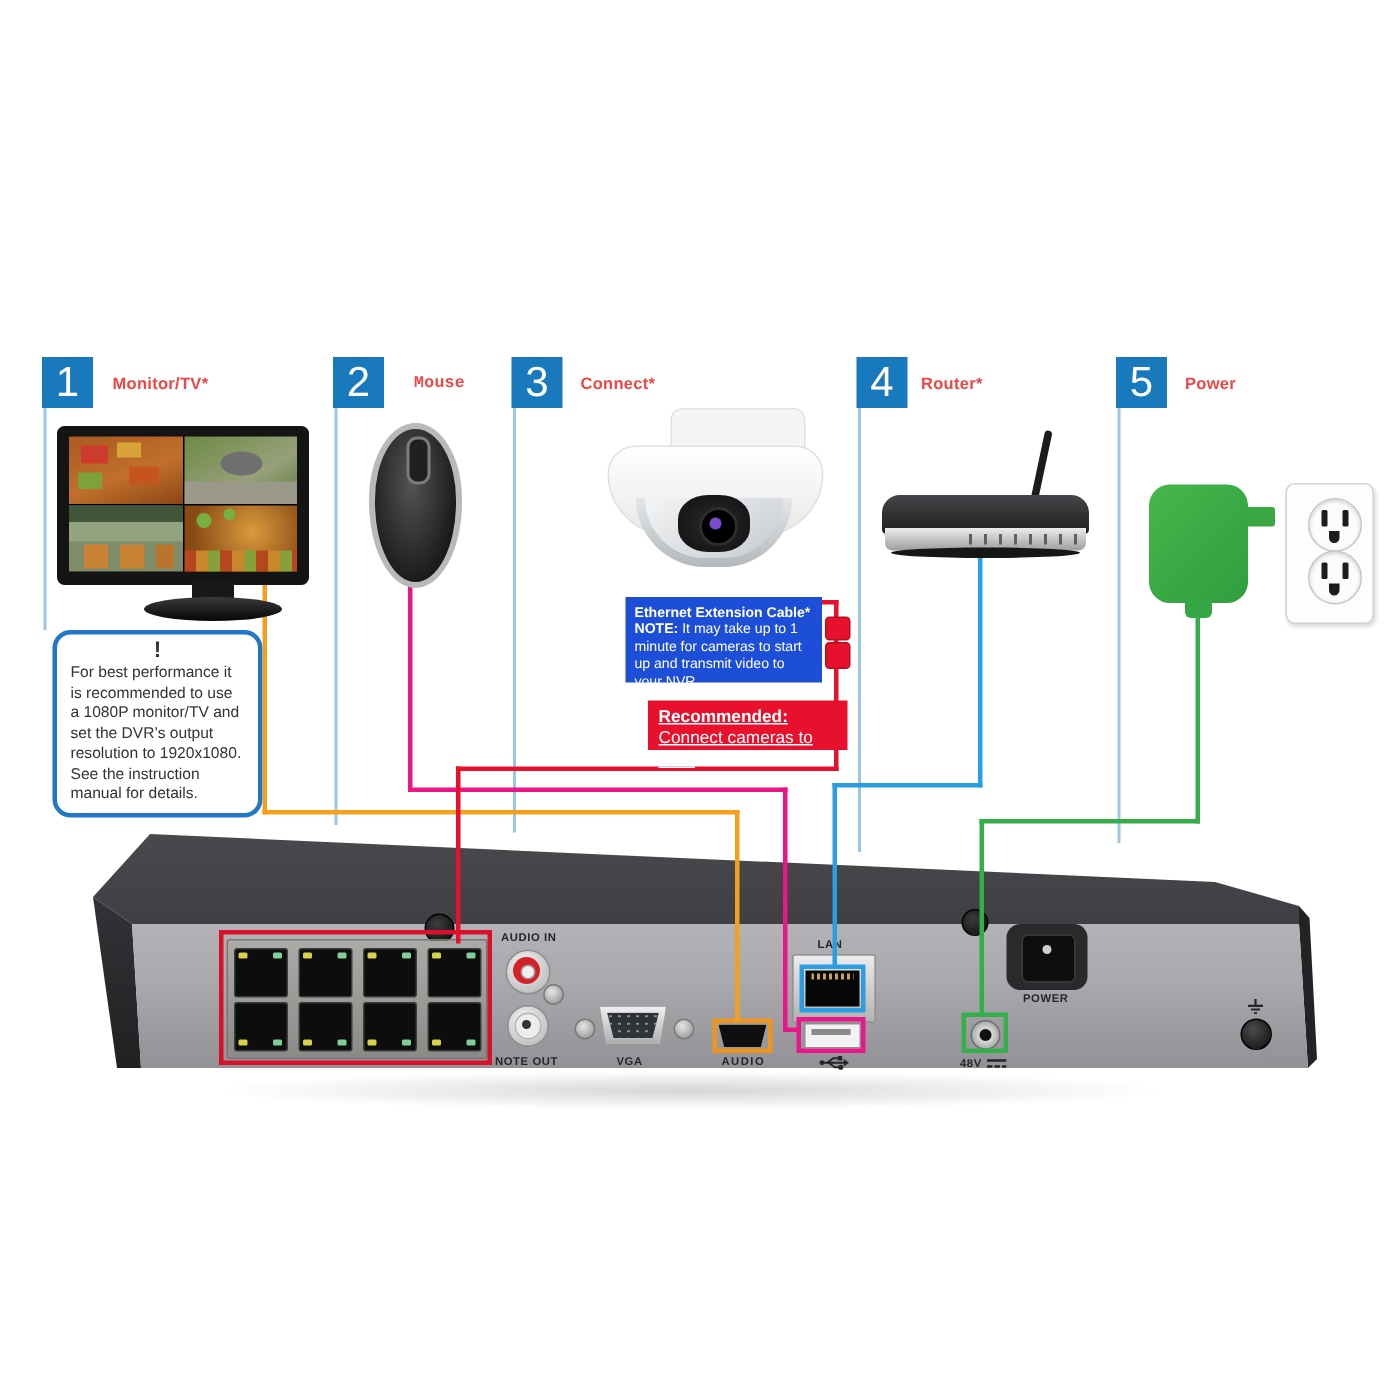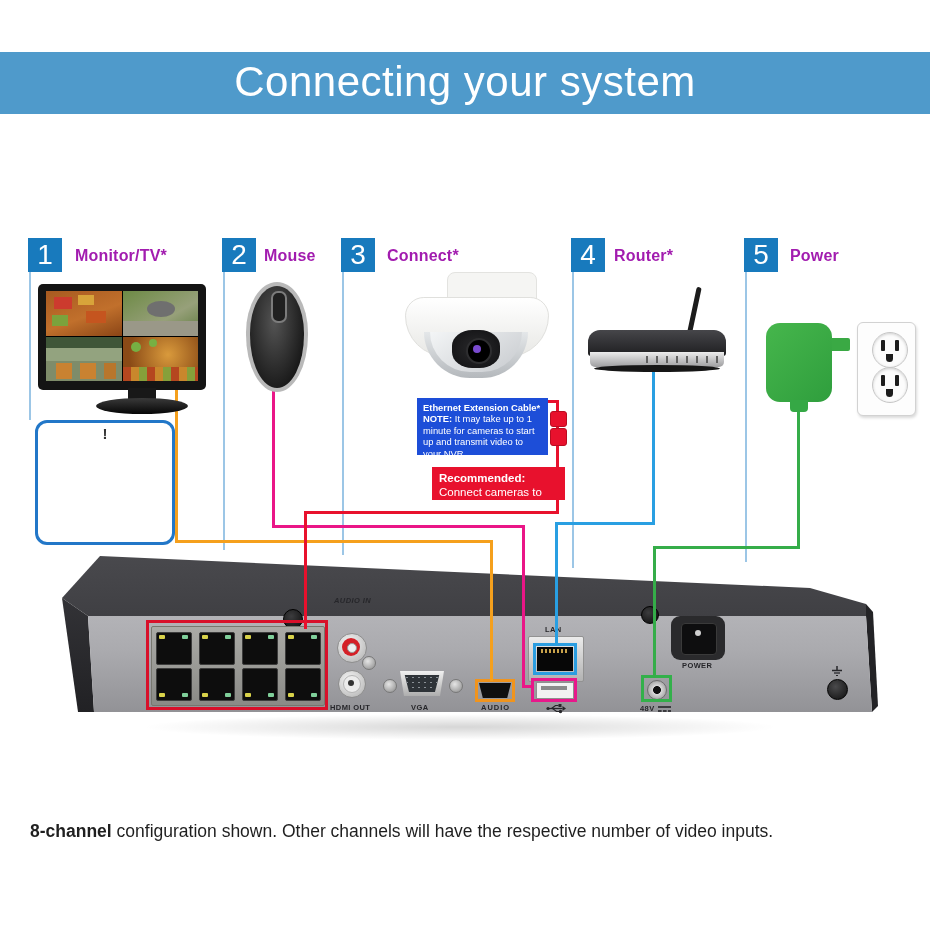--- a/index.html
+++ b/index.html
@@ -7,21 +7,21 @@
           font-family:"Liberation Sans",sans-serif;}
   .abs{position:absolute;}
 
   
   .header{left:0;top:52px;width:930px;height:62px;background:#4f9acb;color:#fff;
           font-size:42px;text-align:center;line-height:60px;letter-spacing:0.5px;}
 
   
   .stepbox{width:34px;height:34px;background:#187abd;color:#fff;text-align:center;
            line-height:34px;font-size:28px;}
-  .steplabel{font-size:16px;font-weight:bold;color:#a21caf;letter-spacing:0.2px;line-height:18px;}
+  .steplabel{font-size:11px;font-weight:bold;color:#ef4444;letter-spacing:0.2px;line-height:18px;}
   .tline{width:2px;background:#9cc6e6;}
 
   
   .cable{position:absolute;}
   .connector{position:absolute;background:#e8112d;border:1px solid #b80d22;border-radius:3px;}
 
   
   .mon-frame{left:38px;top:284px;width:168px;height:106px;background:#141414;border-radius:5px;}
   .mon-screen{left:46px;top:291px;width:152px;height:90px;display:grid;
               grid-template-columns:1fr 1fr;grid-template-rows:1fr 1fr;gap:1px;background:#000;}
@@ -82,21 +82,21 @@
   .slot{position:absolute;width:4px;height:11px;background:#1d1d1d;border-radius:1px;}
   .ghole{position:absolute;width:7px;height:8px;background:#1d1d1d;border-radius:0 0 4px 4px;}
 
   
   .bluenote{left:35px;top:420px;width:140px;height:125px;background:#fff;border:3px solid #2277c8;
             border-radius:12px;box-sizing:border-box;padding:3px 9px;color:#333;}
   .bluenote .bang{text-align:center;font-size:15px;font-weight:bold;line-height:16px;}
   .bluenote .body{font-size:10.4px;line-height:1.3;}
   .rednote{background:#e8112d;color:#fff;box-sizing:border-box;}
   .rednote1{left:417px;top:398px;width:131px;height:57px;padding:4px 6px;font-size:9.4px;line-height:1.22;}
-  .rednote2{left:432px;top:467px;width:133px;height:33px;padding:4px 7px;font-size:11.5px;line-height:1.25;}
+  .rednote2{left:432px;top:467px;width:133px;height:33px;padding:4px 7px;font-size:11.5px;line-height:1.25;text-decoration:underline;}
   .b{font-weight:bold;}
 
   
   .nvr-top{left:60px;top:550px;width:820px;height:170px;
            background:linear-gradient(180deg,#4a4a4e,#2f2f33);
            clip-path:polygon(40px 6px,750px 38px,806px 54px,806px 66px,28px 66px,2px 48px);}
   .nvr-front{left:60px;top:550px;width:820px;height:170px;
              background:linear-gradient(180deg,#c3c3c7,#aaaaae 60%,#8f8f93);
              clip-path:polygon(28px 66px,806px 66px,812px 162px,34px 162px);}
   .nvr-right{left:60px;top:550px;width:820px;height:170px;background:#232326;
@@ -151,41 +151,41 @@
              background:radial-gradient(circle at 40% 35%,#4a4a4c,#0f0f0f);border:1px solid #000;}
 
   
   .footer{left:30px;top:816px;width:880px;color:#1f1f1f;font-size:17.5px;line-height:1.72;}
 </style>
 </head>
 <body>
 
 <div id="canvas">
 
-  <div class="abs header" style="background-color: rgb(79, 154, 203);">Connecting your system</div>
 
   <div class="abs tline" style="left: 29px; top: 272px; height: 148px; background-color: rgb(156, 198, 230);"></div>
   <div class="abs tline" style="left: 223px; top: 272px; height: 278px; background-color: rgb(156, 198, 230);"></div>
   <div class="abs tline" style="left: 342px; top: 272px; height: 283px; background-color: rgb(156, 198, 230);"></div>
   <div class="abs tline" style="left: 572px; top: 272px; height: 296px; background-color: rgb(156, 198, 230);"></div>
   <div class="abs tline" style="left: 745px; top: 272px; height: 290px; background-color: rgb(156, 198, 230);"></div>
 
   <div class="abs stepbox" style="left: 28px; top: 238px; background-color: rgb(24, 122, 189);">1</div>
   <div class="abs steplabel" style="left:75px;top:247px;">Monitor/TV*</div>
   <div class="abs stepbox" style="left: 222px; top: 238px; background-color: rgb(24, 122, 189);">2</div>
-  <div class="abs steplabel" style="left:264px;top:247px;">Mouse</div>
+  <div class="abs steplabel" style="left:276px;top:247px;font-family:Liberation Mono, monospace;">Mouse</div>
   <div class="abs stepbox" style="left: 341px; top: 238px; background-color: rgb(24, 122, 189);">3</div>
   <div class="abs steplabel" style="left:387px;top:247px;">Connect*</div>
   <div class="abs stepbox" style="left: 571px; top: 238px; background-color: rgb(24, 122, 189);">4</div>
   <div class="abs steplabel" style="left:614px;top:247px;">Router*</div>
   <div class="abs stepbox" style="left: 744px; top: 238px; background-color: rgb(24, 122, 189);">5</div>
   <div class="abs steplabel" style="left:790px;top:247px;">Power</div>
 
   <div class="abs bluenote">
     <div class="bang">!</div>
+    <div class="body">For best performance it is recommended to use a 1080P monitor/TV and set the DVR’s output resolution to 1920x1080. See the instruction manual for details.</div>
   </div>
 
   <div class="abs nvr-shadow"></div>
   <div class="abs nvr-top"></div>
   <div class="abs nvr-left"></div>
   <div class="abs nvr-right"></div>
   <div class="abs nvr-front"></div>
   <div class="abs screw-top" style="left:283px;top:609px;width:18px;height:18px;"></div>
   <div class="abs screw-top" style="left:641px;top:606px;width:16px;height:16px;"></div>
 
@@ -217,31 +217,31 @@
   <div class="abs eport" style="left:242px;top:668px;">
       <span class="led ledy" style="left:2px;top:24px;"></span>
       <span class="led ledg" style="left:25px;top:24px;"></span>
     </div>
   <div class="abs eport" style="left:285px;top:668px;">
       <span class="led ledy" style="left:2px;top:24px;"></span>
       <span class="led ledg" style="left:25px;top:24px;"></span>
     </div>
   <div class="abs eth-outline"></div>
 
-  <div class="abs plabel" style="left:334px;top:596px;font-style:italic;">AUDIO IN</div>
+  <div class="abs plabel" style="left:334px;top:620px;">AUDIO IN</div>
   <div class="abs rca-outer" style="left:337px;top:633px;width:28px;height:28px;">
     <span class="rca-ring" style="left:4px;top:4px;width:18px;height:18px;background:#d42027;"></span>
     <span class="rca-ring" style="left:9px;top:9px;width:8px;height:8px;background:#efefef;border:1px solid #999;"></span>
   </div>
   <div class="abs screw" style="left:362px;top:656px;width:12px;height:12px;"></div>
   <div class="abs rca-outer" style="left:338px;top:670px;width:26px;height:26px;">
     <span class="rca-ring" style="left:4px;top:4px;width:16px;height:16px;background:#ececec;border:1px solid #b5b5b5;"></span>
     <span class="rca-ring" style="left:9px;top:9px;width:6px;height:6px;background:#333;"></span>
   </div>
-  <div class="abs plabel" style="left:330px;top:703px;">HDMI OUT</div>
+  <div class="abs plabel" style="left:330px;top:703px;">NOTE OUT</div>
 
   <div class="abs screw" style="left:383px;top:679px;width:12px;height:12px;"></div>
   <div class="abs vga-outer"></div>
   <div class="abs vga-inner"></div>
   <div class="abs screw" style="left:449px;top:679px;width:12px;height:12px;"></div>
   <div class="abs plabel" style="left:411px;top:703px;">VGA</div>
 
   <div class="abs hdmi-port"></div>
   <div class="abs hdmi-outline"></div>
   <div class="abs plabel" style="left:481px;top:703px;letter-spacing:1px;">AUDIO</div>
@@ -374,16 +374,15 @@
     <span class="slot" style="left:22px;top:7px;"></span>
     <span class="ghole" style="left:13px;top:21px;"></span>
   </div>
   <div class="abs socket" style="left:872px;top:367px;">
     <span class="slot" style="left:8px;top:7px;"></span>
     <span class="slot" style="left:22px;top:7px;"></span>
     <span class="ghole" style="left:13px;top:21px;"></span>
   </div>
 
   <div class="abs footer">
-    <div><span class="b">8-channel</span><span> configuration shown. Other channels will have the respective number of video inputs.</span></div>
   </div>
 
 </div>
 
 </body></html>

